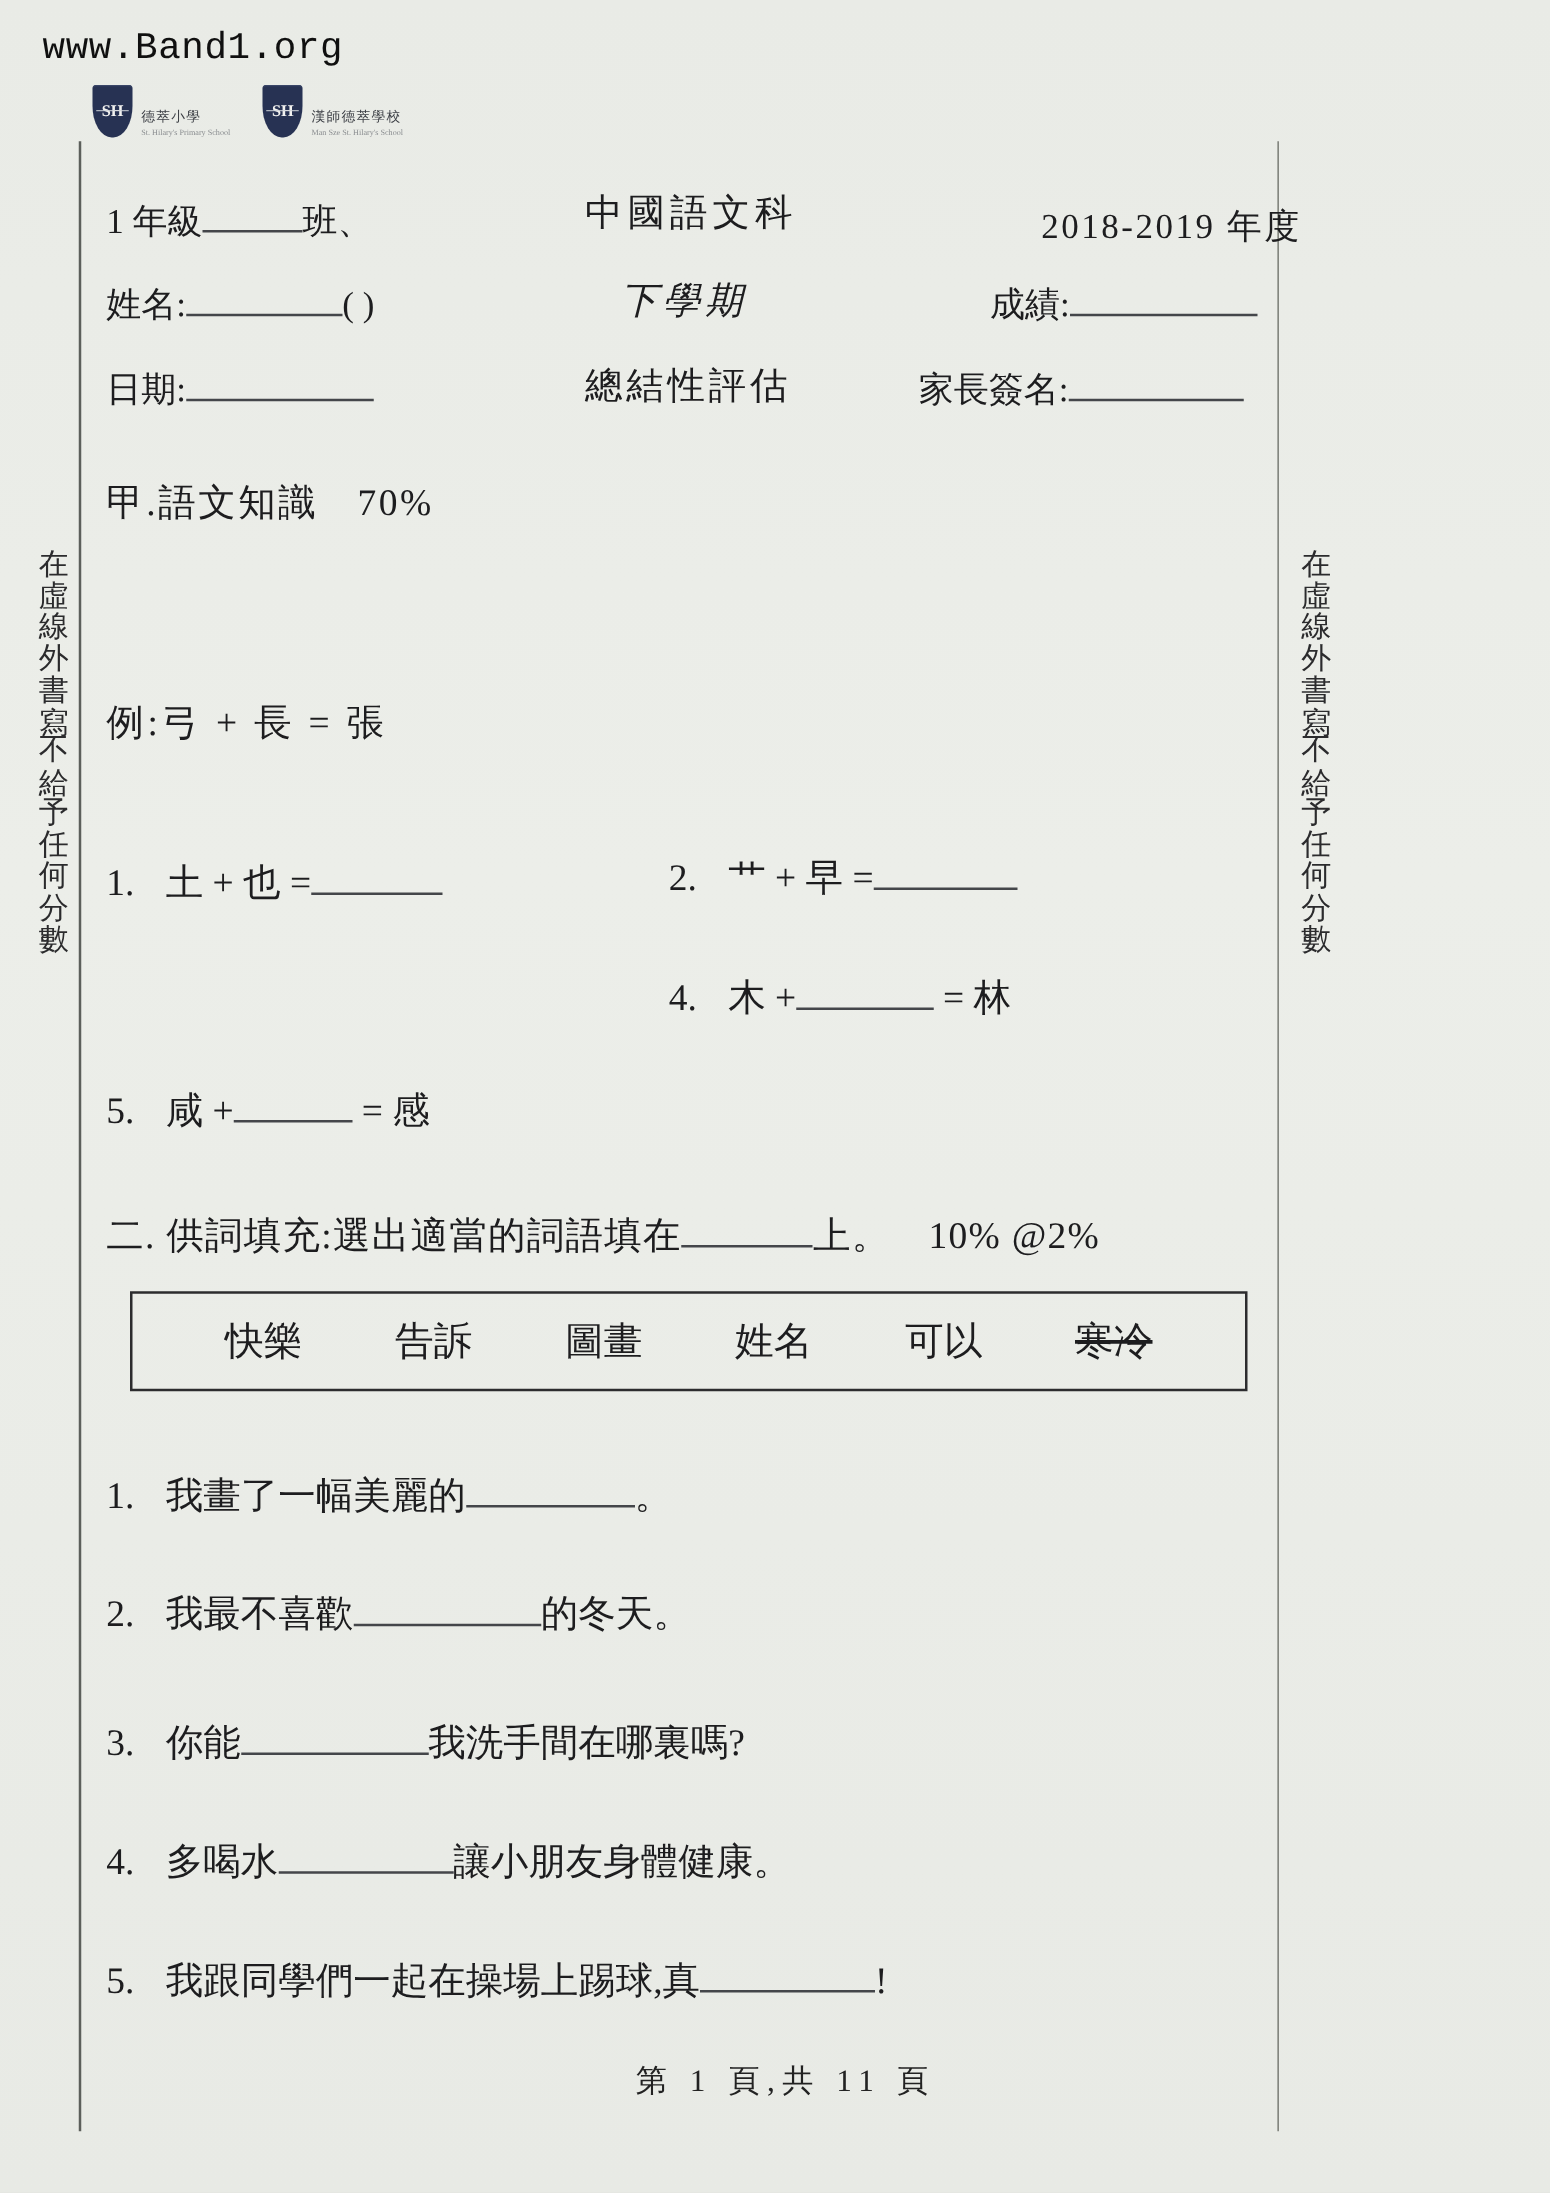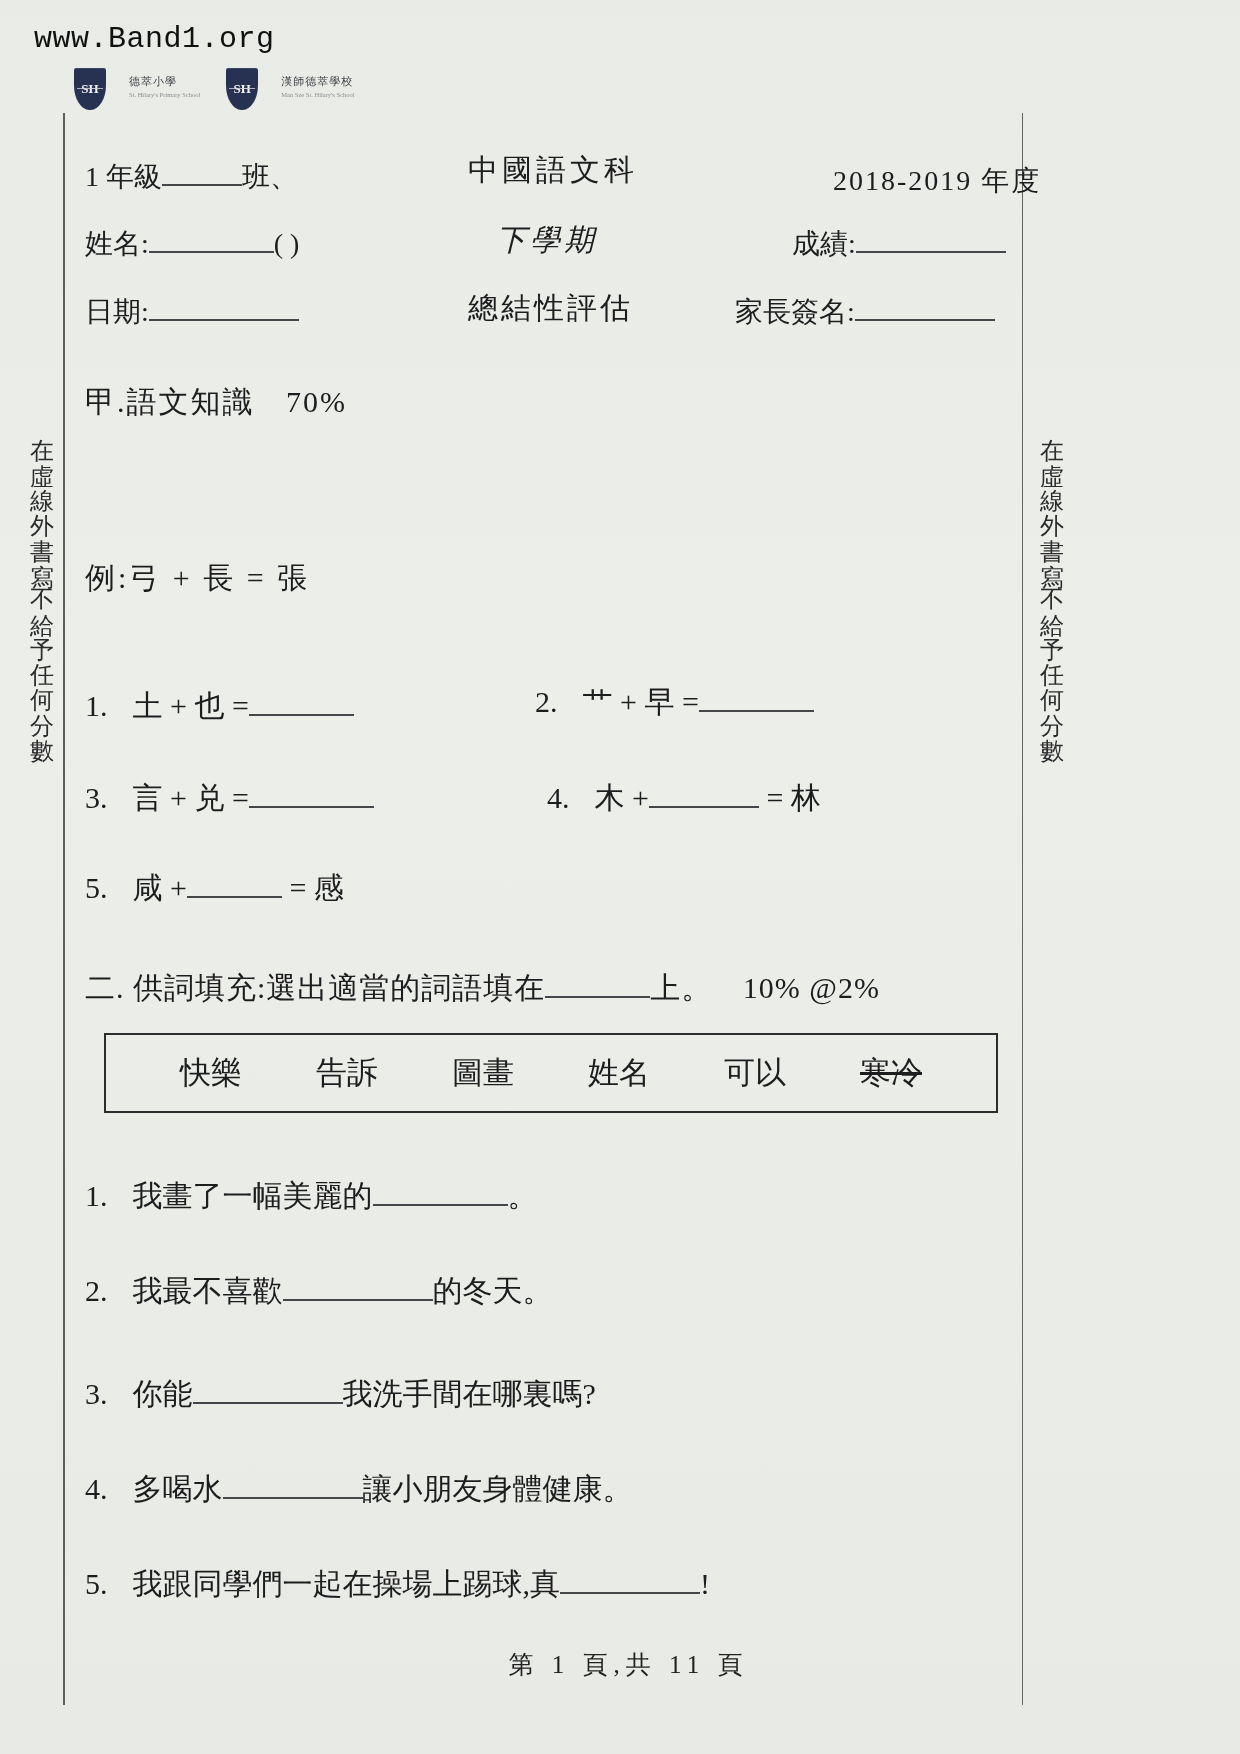--- a/index.html
+++ b/index.html
@@ -14,21 +14,21 @@
     position:relative;width:1240px;height:1754px;
     background:linear-gradient(180deg,#e9ebe6 0%,#ecEEe9 40%,#e8eae5 100%);
   }
   .pos{position:absolute;white-space:nowrap;}
   .watermark{
     left:34px;top:22px;
     font-family:Liberation Mono, monospace;
     font-size:30px;color:#101010;letter-spacing:0.5px;text-align:right;
   }
   
-  .logo{display:flex;align-items:flex-start;gap:23px;}
+  .logo{display:flex;align-items:flex-end;gap:7px;}
   .shield{
     width:32px;height:42px;background:#273253;
     border-radius:3px 3px 48% 48%/3px 3px 60% 60%;
     display:flex;align-items:center;justify-content:center;
     color:#f2f2f0;font-size:13px;font-weight:bold;
     box-shadow:0 1px 0 #3a4668 inset;
     position:relative;
   }
   .shield::after{
     content:"";position:absolute;left:3px;right:3px;top:20px;
@@ -144,26 +144,21 @@
   <div class="pos t30" style="left:85px;top:686px;">
     <span>1.</span>
     <span class="gap"></span>
     <span>土 + 也 =</span><span class="blank w105"></span><span></span>
   </div>
   <div class="pos t30" style="left:535px;top:682px;">
     <span>2.</span>
     <span class="gap"></span>
     <span>艹 + 早 =</span><span class="blank w115"></span><span></span>
   </div>
-  <div class="pos t30" style="left:85px;top:778px;">
-    <span>3.</span>
-    <span class="gap"></span>
-    <span>言 + 兑 =</span><span class="blank w125"></span><span></span>
-  </div>
-  <div class="pos t30" style="left:535px;top:778px;margin-left:12px;">
+  <div class="pos t30" style="left:535px;top:778px;">
     <span>4.</span>
     <span class="gap"></span>
     <span>木 +</span><span class="blank w110"></span> <span>= 林</span>
   </div>
   <div class="pos t30" style="left:85px;top:868px;">
     <span>5.</span>
     <span class="gap"></span>
     <span>咸 +</span><span class="blank w95"></span> <span>= 感</span>
   </div>
 

